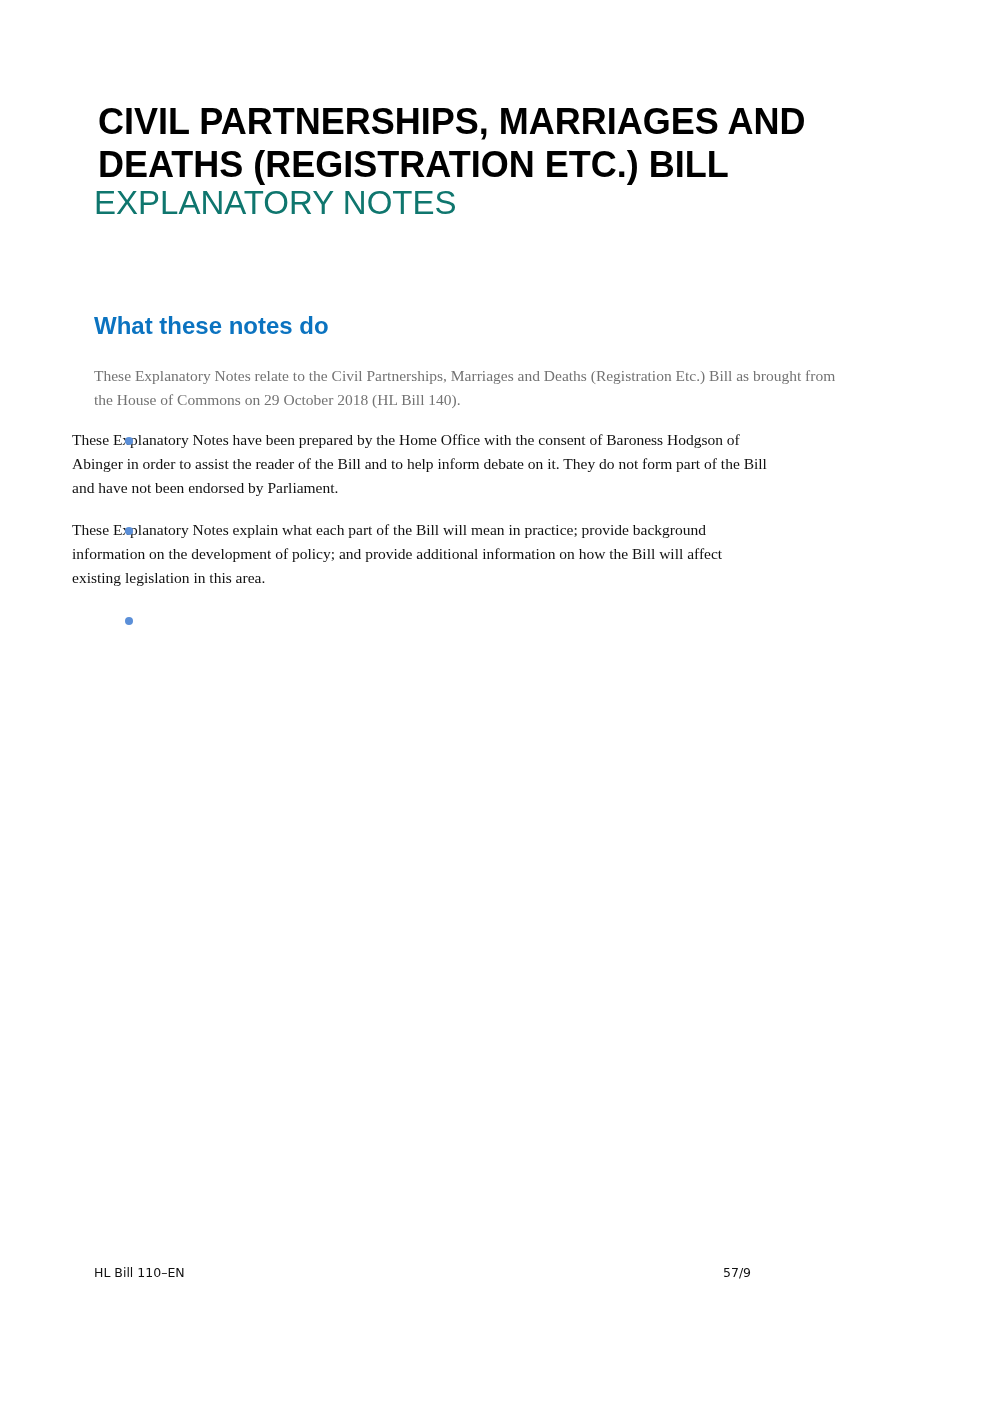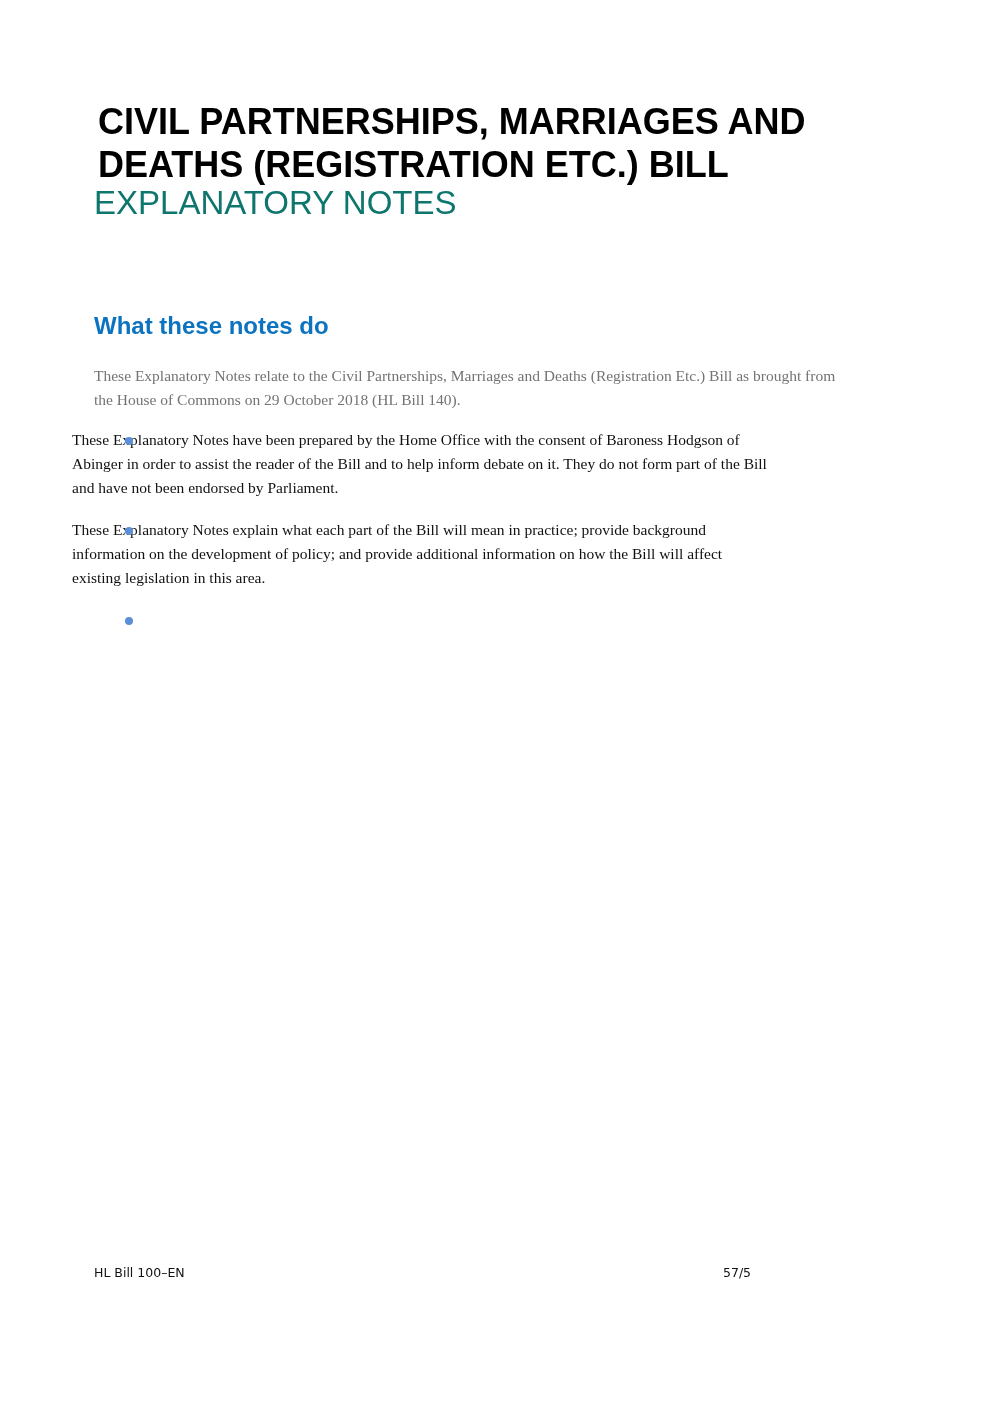--- a/index.html
+++ b/index.html
@@ -63,15 +63,15 @@
     </li>
     <li class="bullet">
       <span class="bullet-dot"></span>
       <span>These Explanatory Notes explain what each part of the Bill will mean in practice; provide background information on the development of policy; and provide additional information on how the Bill will affect existing legislation in this area.</span>
     </li>
     <li class="bullet">
       <span class="bullet-dot"></span>
     </li>
   </ul>
 
-  <div class="footer-left">HL Bill 100–EN</div>
-  <div class="footer-right">57/5</div>
+  <div class="footer-left">HL Bill 110–EN</div>
+  <div class="footer-right">57/9</div>
 </div>
 
 </body></html>

